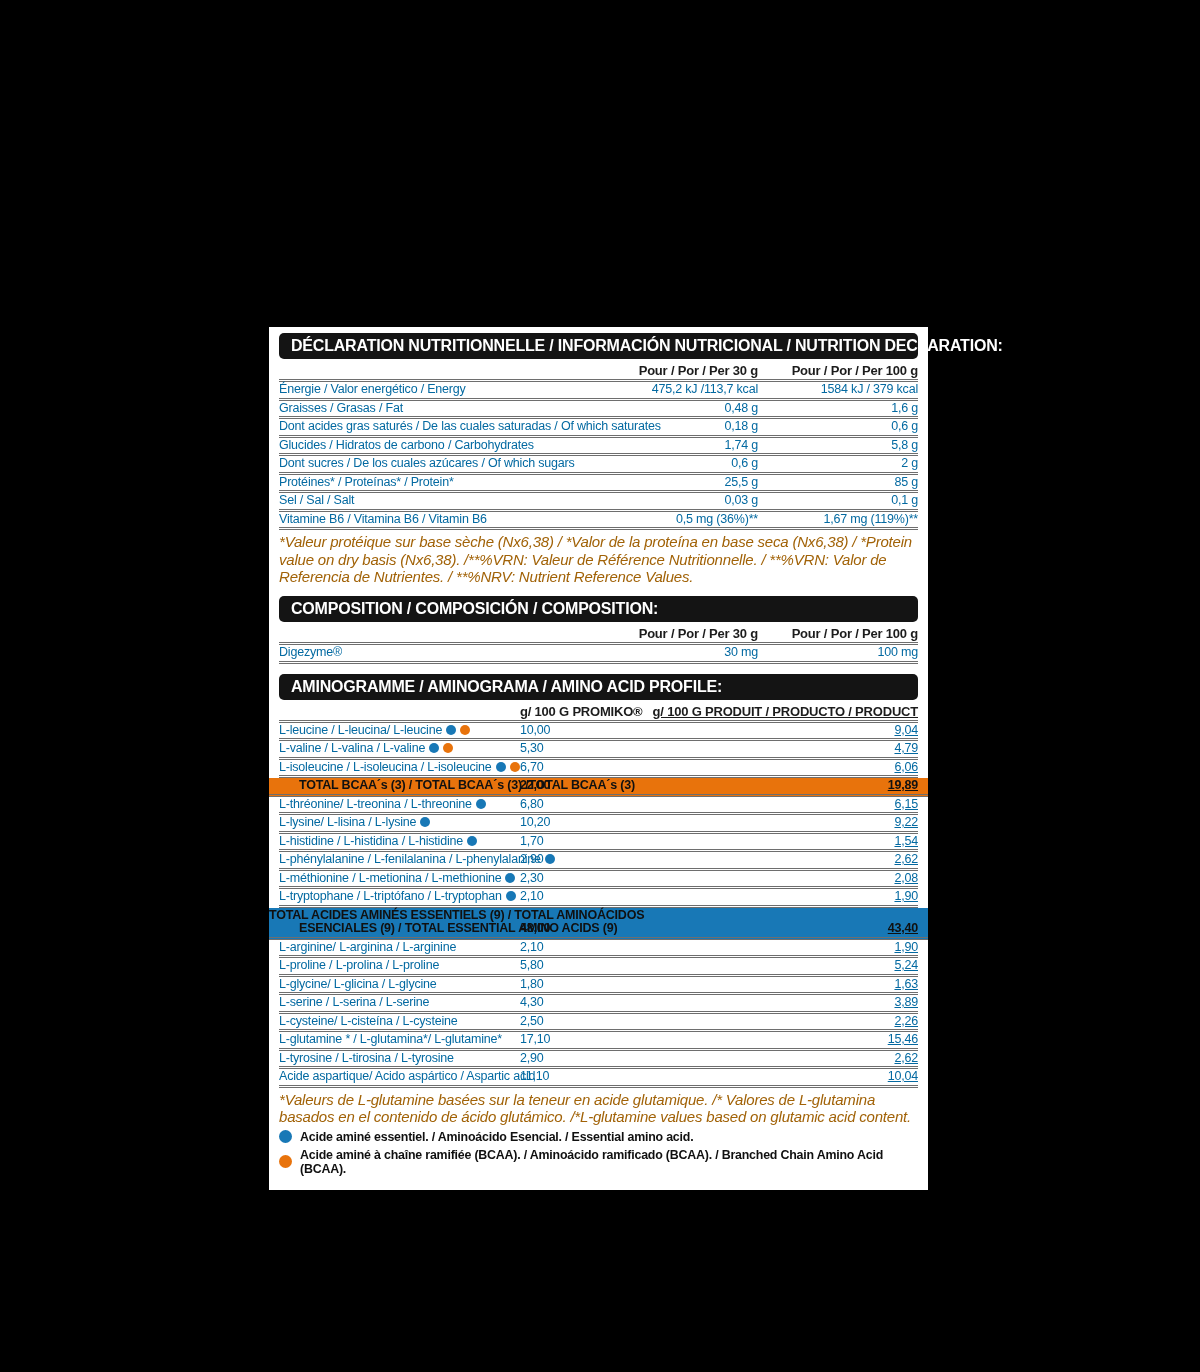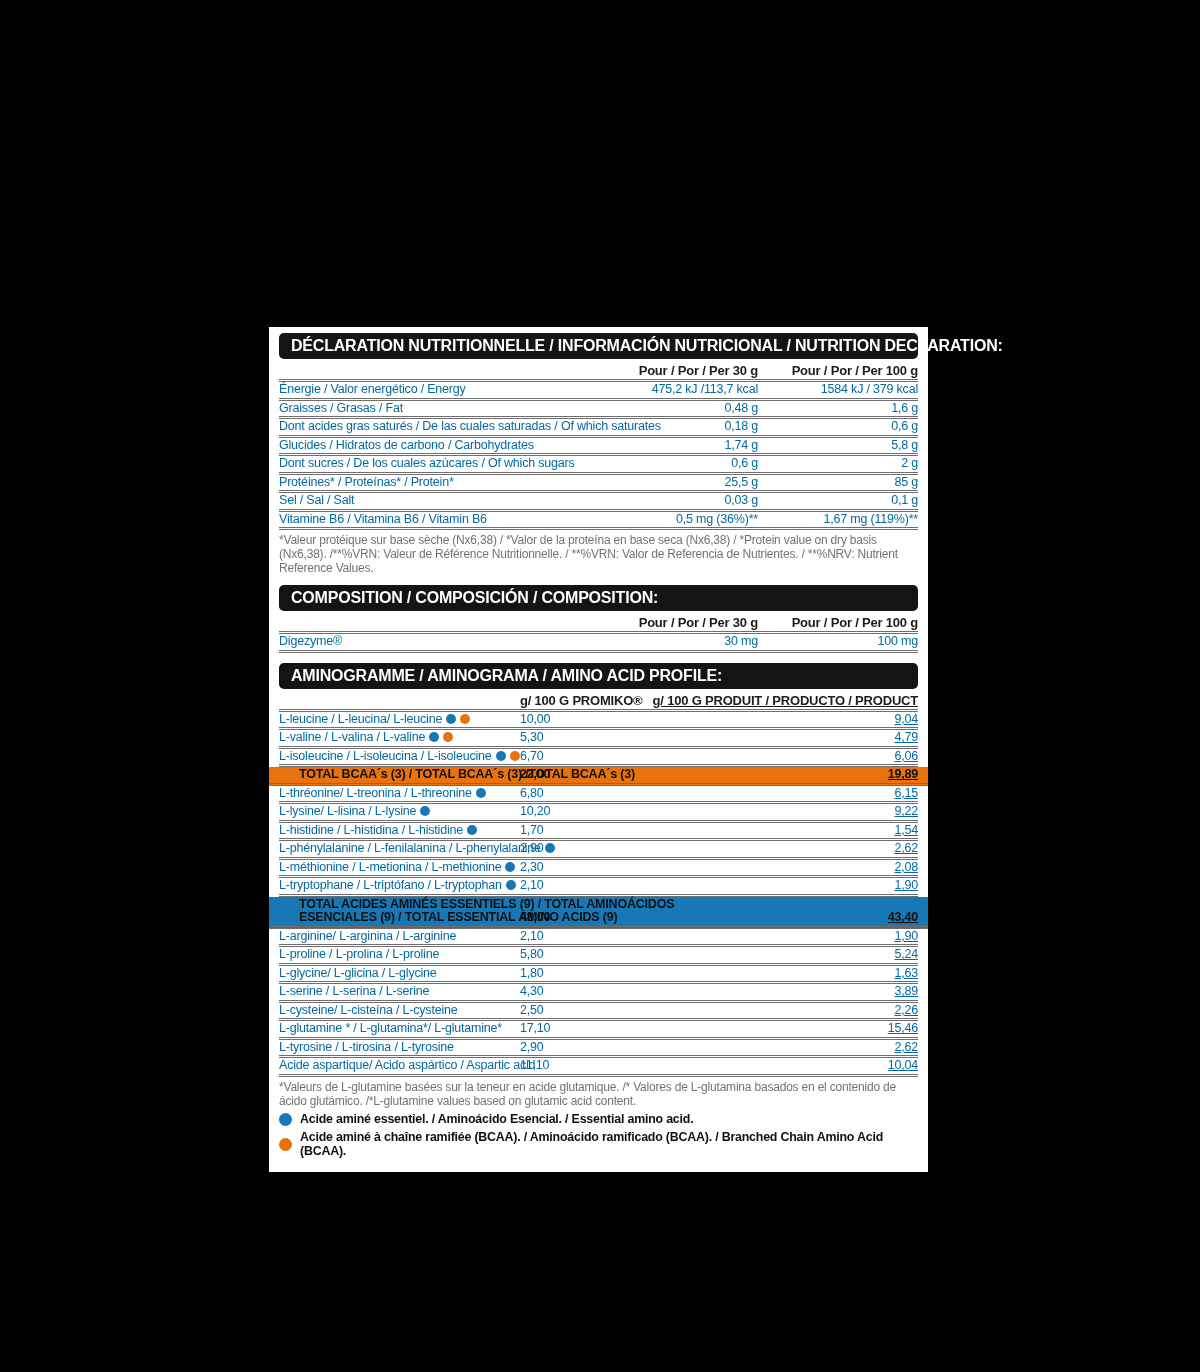--- a/index.html
+++ b/index.html
@@ -32,28 +32,29 @@
     letter-spacing:-0.2px;
   }
   .trow .col-a{overflow:visible;}
   .trow.total{
     font-weight:bold;color:#101010;margin-left:-10px;margin-right:-10px;
     padding-right:10px;
   }
   .trow.total .col-a{padding-left:30px;}
   .trow.total-blue{display:block;}
   .trow.total-blue .tline{display:flex;align-items:center;}
-  .trow.total-blue .tline1{padding-left:30px;}
+  .trow.total-blue .tline1{}
   .dot{
     display:inline-block;width:10px;height:10px;border-radius:50%;
     margin-left:4px;vertical-align:-1px;
   }
   .fnote{
-    font-size:12px;color:#737373;line-height:1.18;margin:3px 0 10px 0;
+    font-size:15px;color:#a16207;line-height:1.18;margin:3px 0 10px 0;
     letter-spacing:-0.2px;
+    font-style:italic;
   }
   .fnote.tight{margin-bottom:4px;}
   .legend-row{
     display:flex;align-items:center;gap:8px;font-weight:bold;font-size:12.4px;
     color:#101010;margin-top:4px;letter-spacing:-0.2px;
   }
   .legend-dot{flex:none;width:13px;height:13px;border-radius:50%;}
   .sect-gap{height:8px;}
 </style>
 </head>

